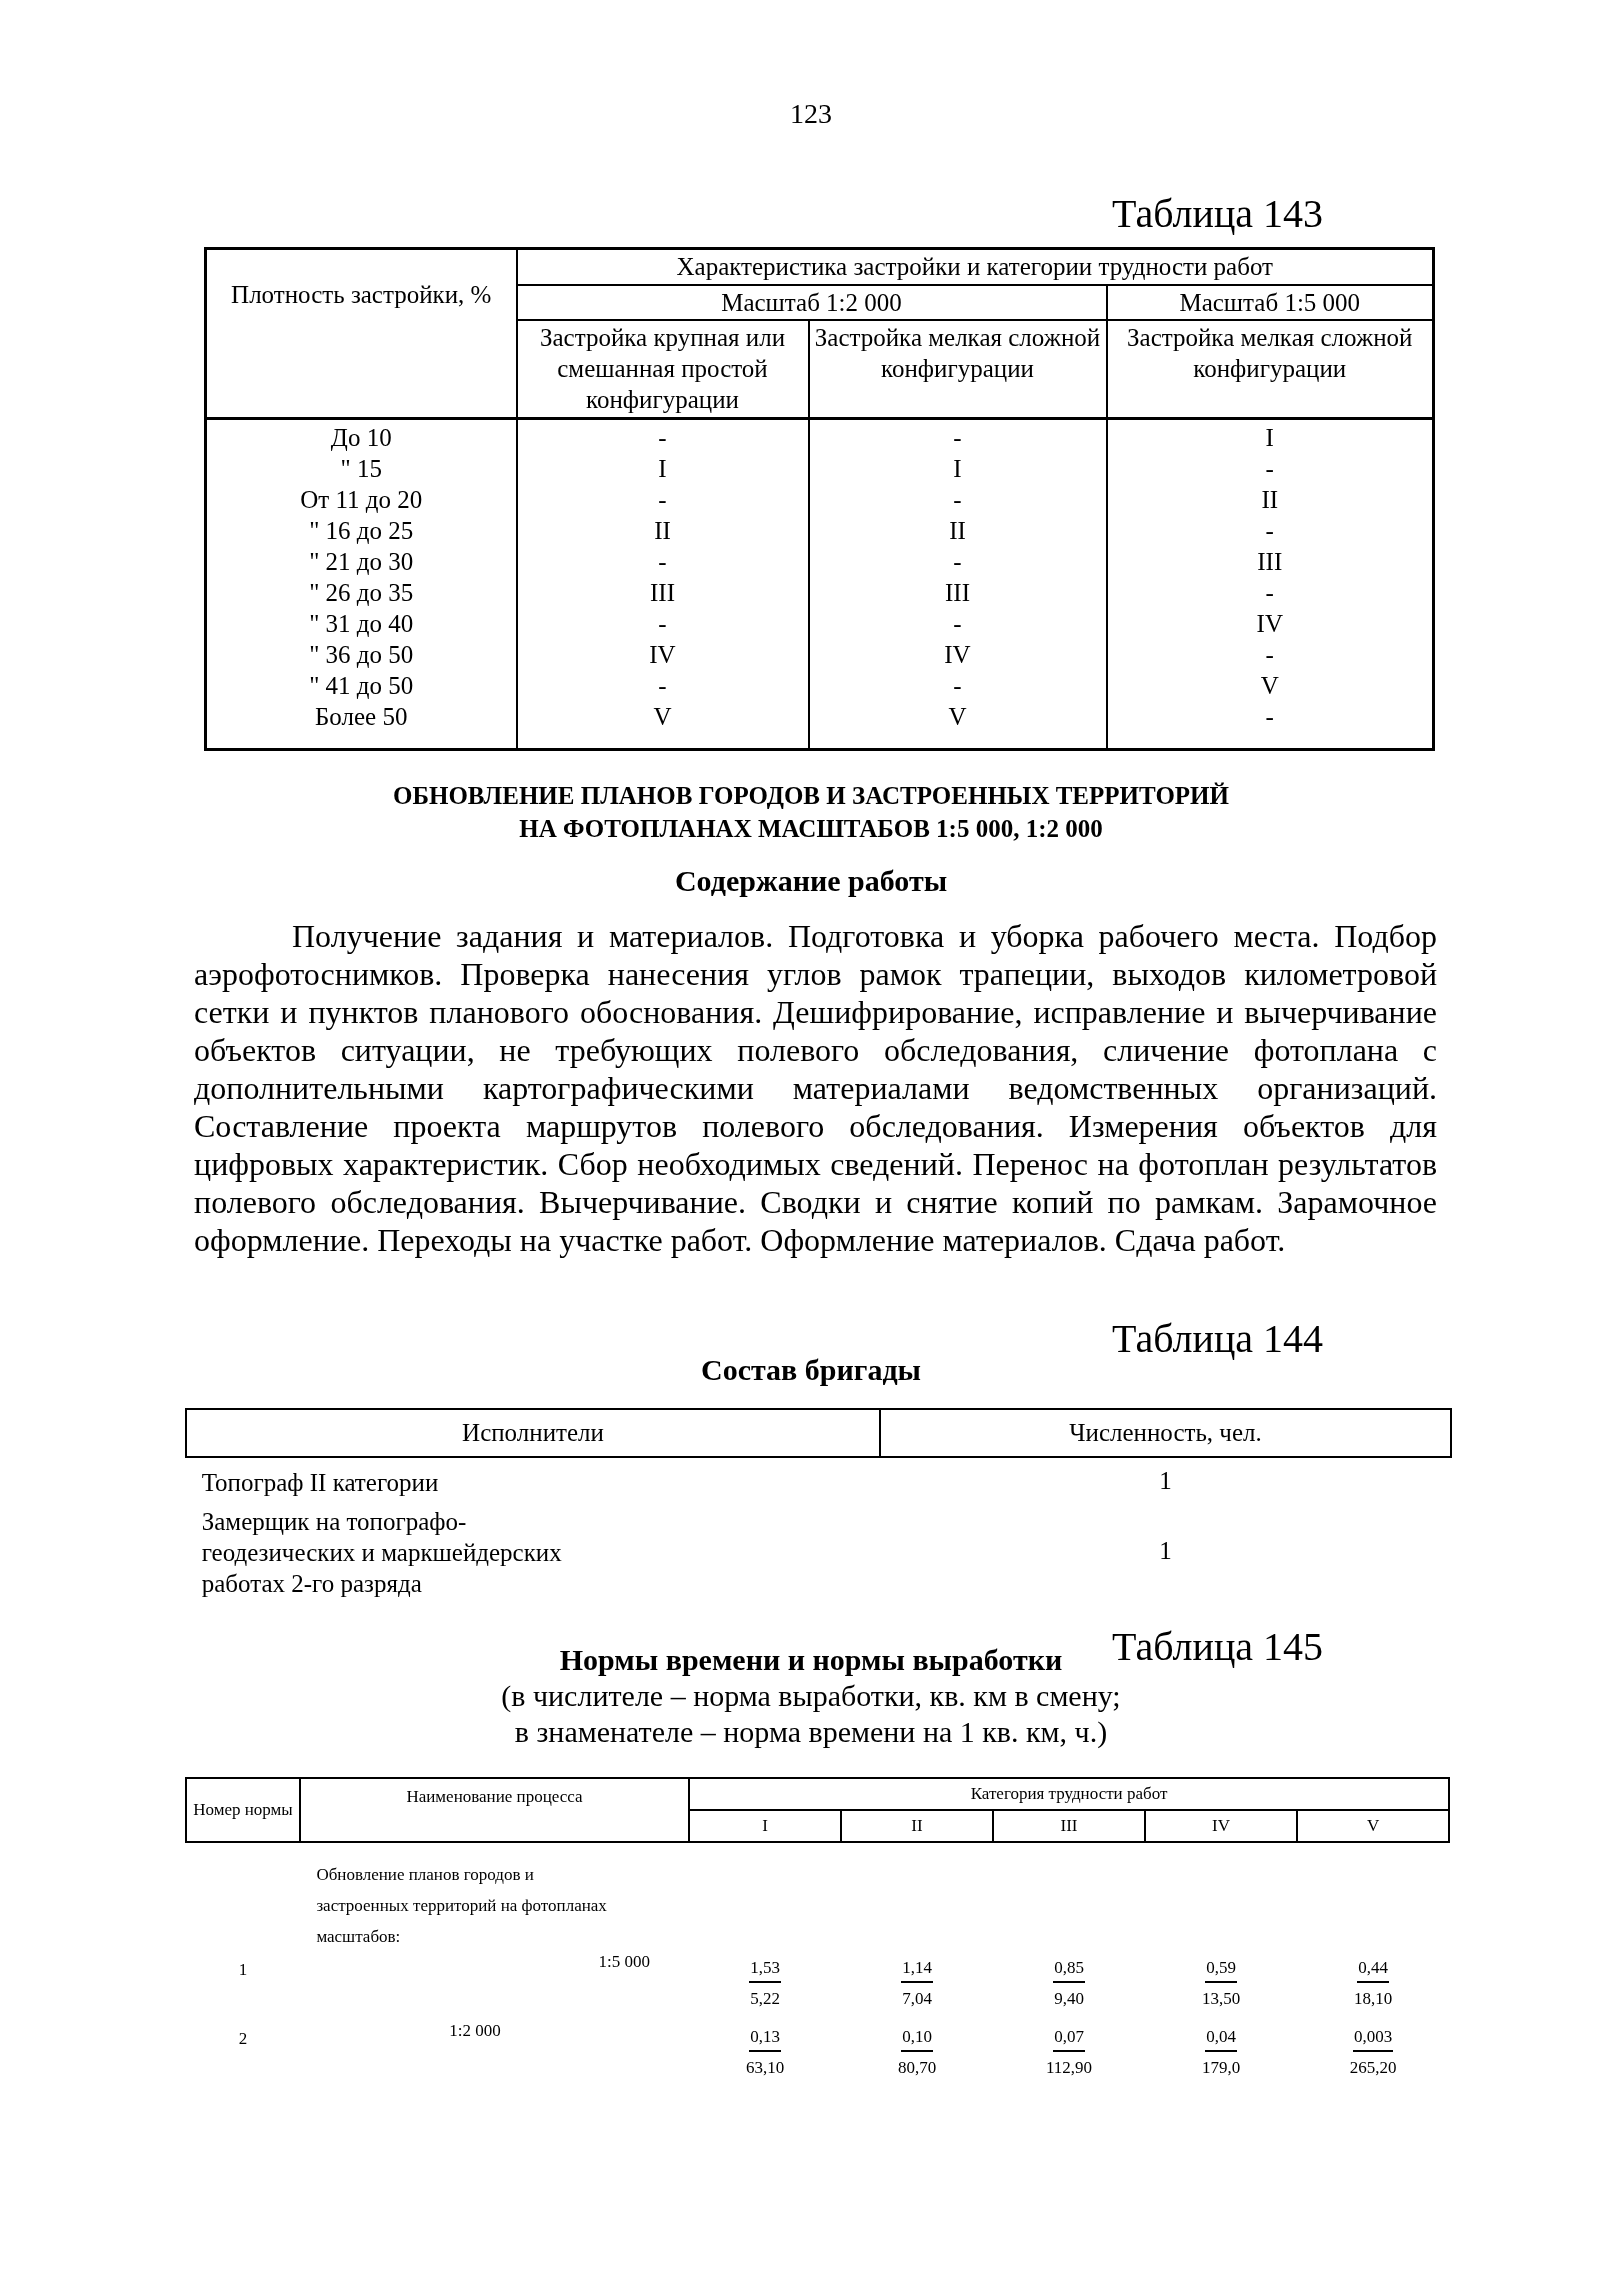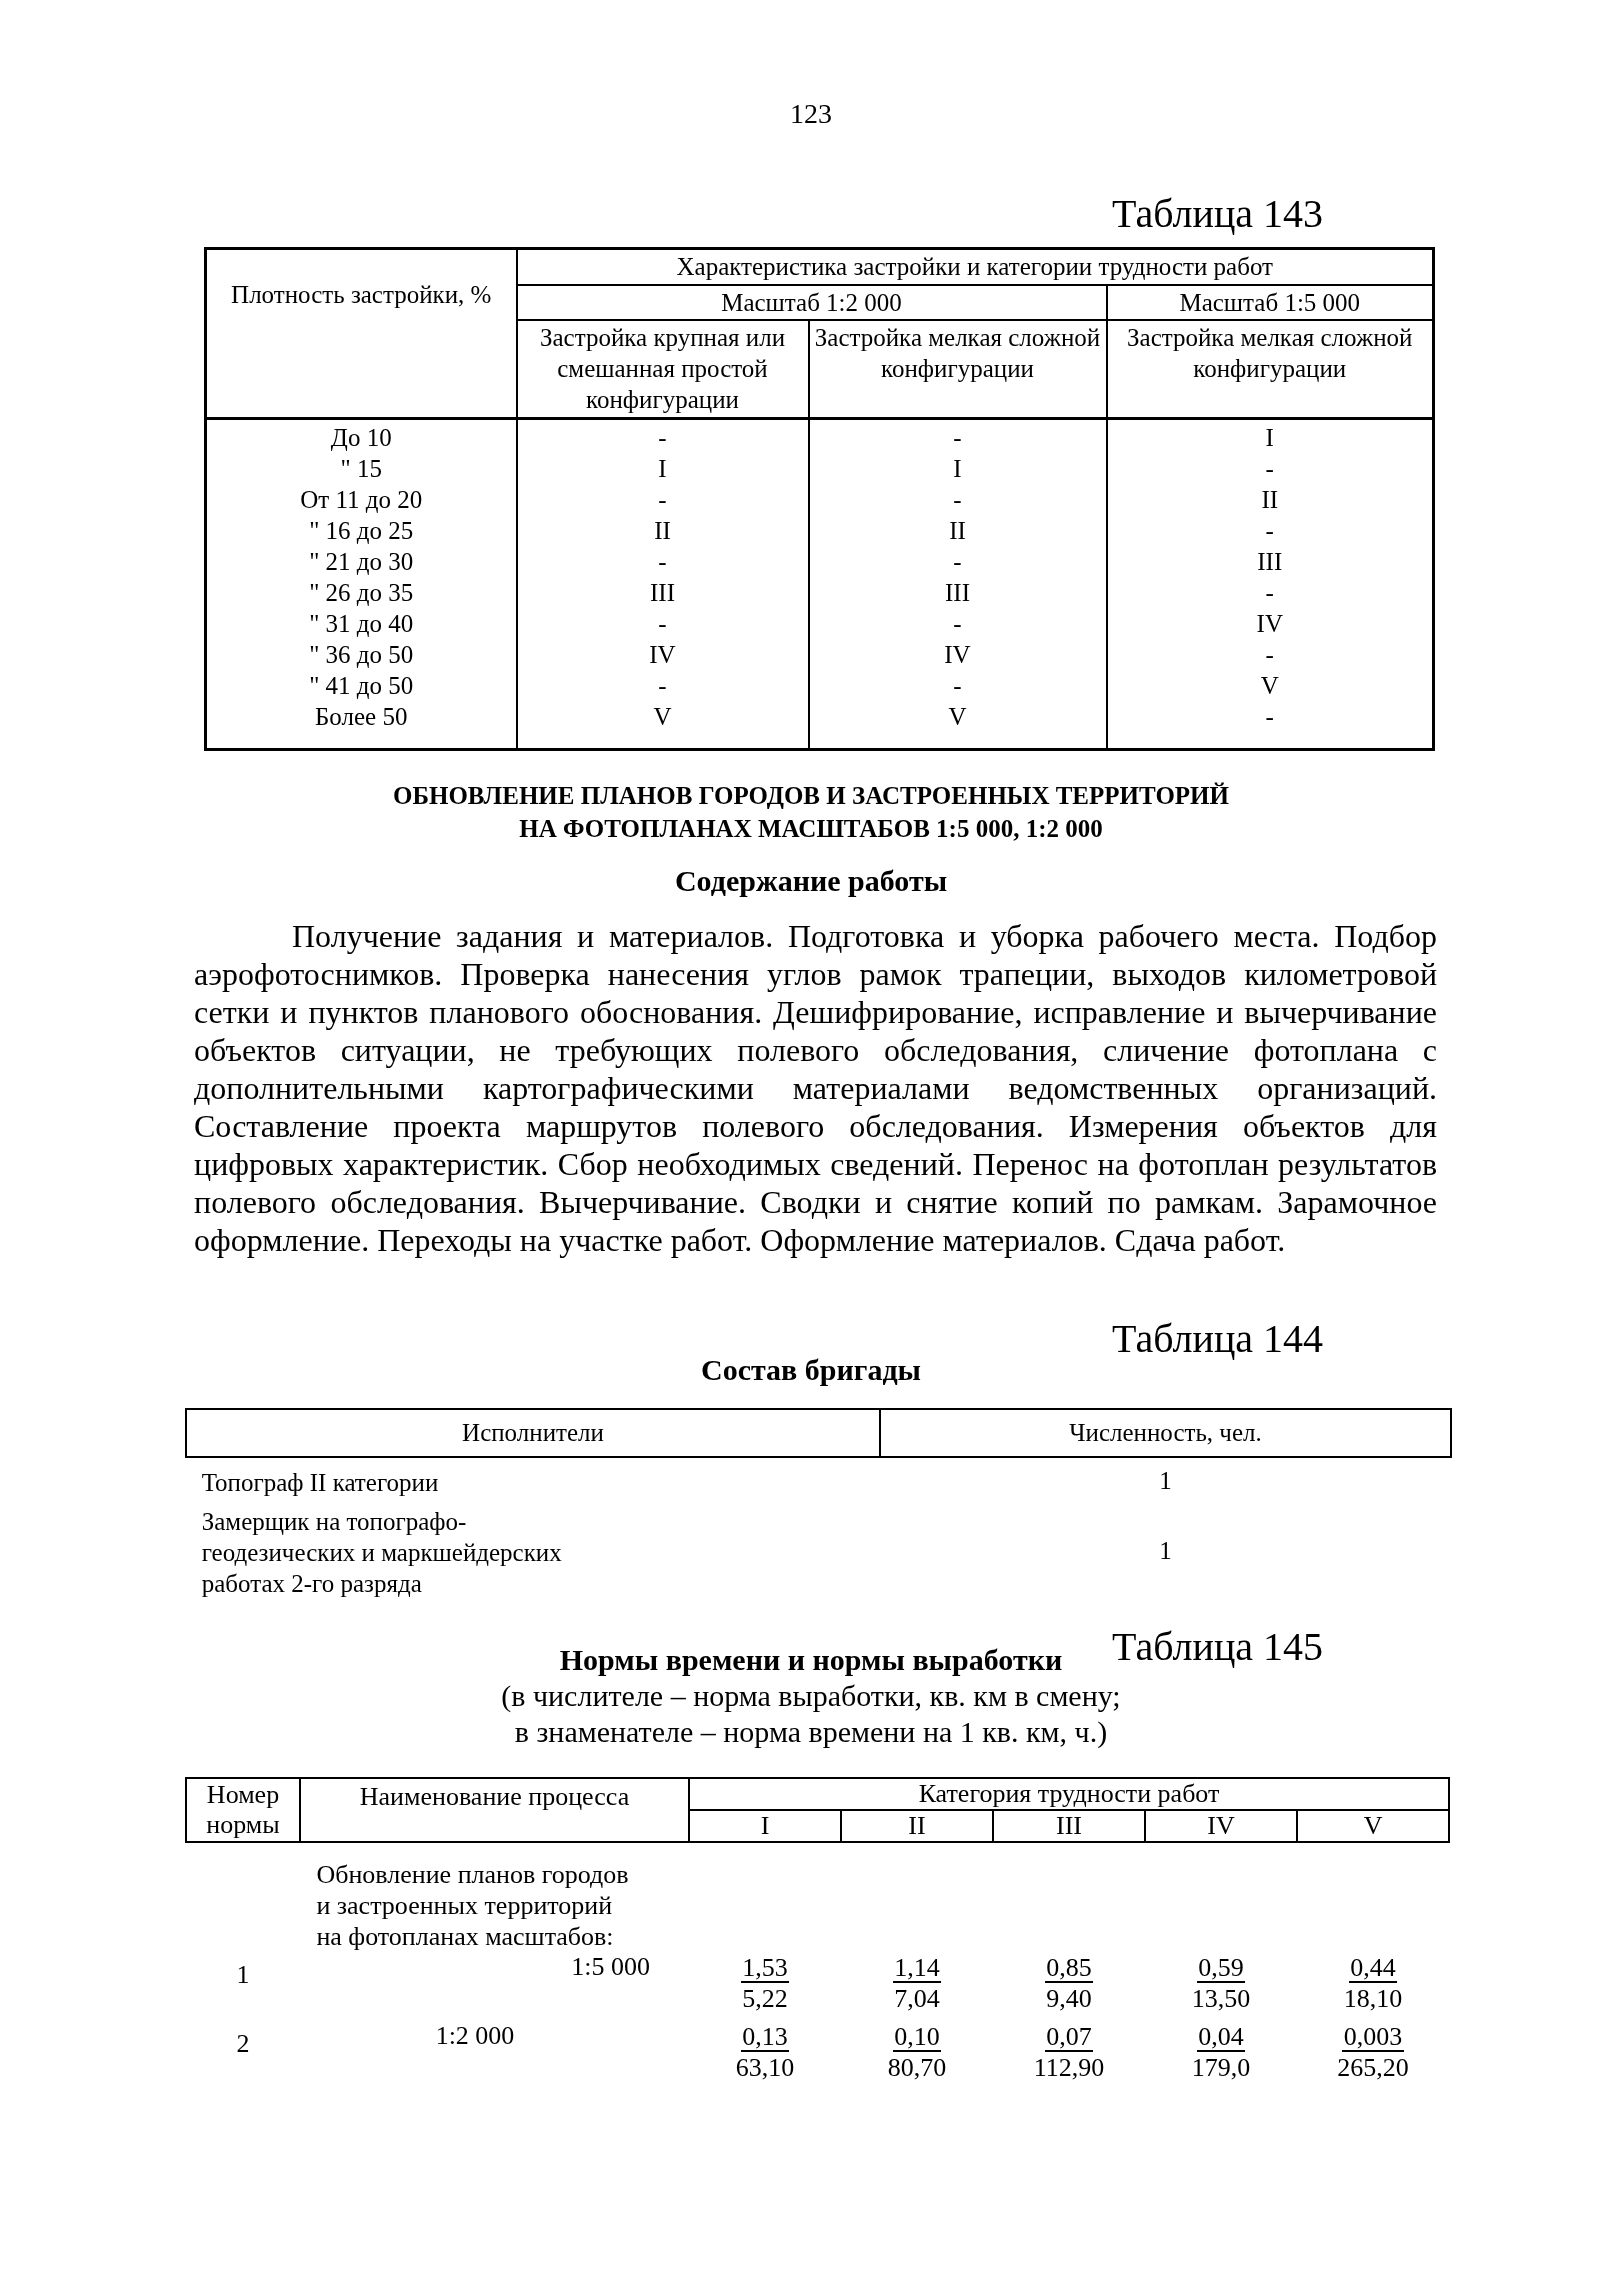--- a/index.html
+++ b/index.html
@@ -27,21 +27,21 @@
     .para { left: 194px; width: 1243px; top: 917px; font-size: 32px; line-height: 38px; text-align: justify; text-indent: 98px; }
 
     
     .t144 { left: 185px; top: 1408px; width: 1264px; border-collapse: collapse; font-size: 25px; table-layout: fixed; }
     .t144 th { font-weight: normal; border: 2.6px solid #000; height: 44px; text-align: center; }
     .t144 td { vertical-align: top; padding: 0; }
     .t144 td.name { padding-left: 15.7px; line-height: 31px; }
     .t144 td.cnt { text-align: center; }
 
     
-    .t145 { left: 185px; top: 1777px; width: 1264px; border-collapse: collapse; font-size: 26px; table-layout: fixed; }
+    .t145 { left: 185px; top: 1777px; width: 1264px; border-collapse: collapse; font-size: 17px; table-layout: fixed; }
     .t145 th { font-weight: normal; border: 2px solid #000; text-align: center; padding: 0; line-height: 30px; }
     .t145 .outer-top th { border-top: 2.6px solid #000; }
     .t145 td { padding: 0; vertical-align: top; text-align: center; }
     .frac { display: inline-block; text-align: center; line-height: 31px; }
     .num { border-bottom: 2px solid #000; display: inline-block; padding: 0 1.3px; line-height: 27.5px; }
     .den { display: block; }
   </style>
 </head>
 <body>
 

